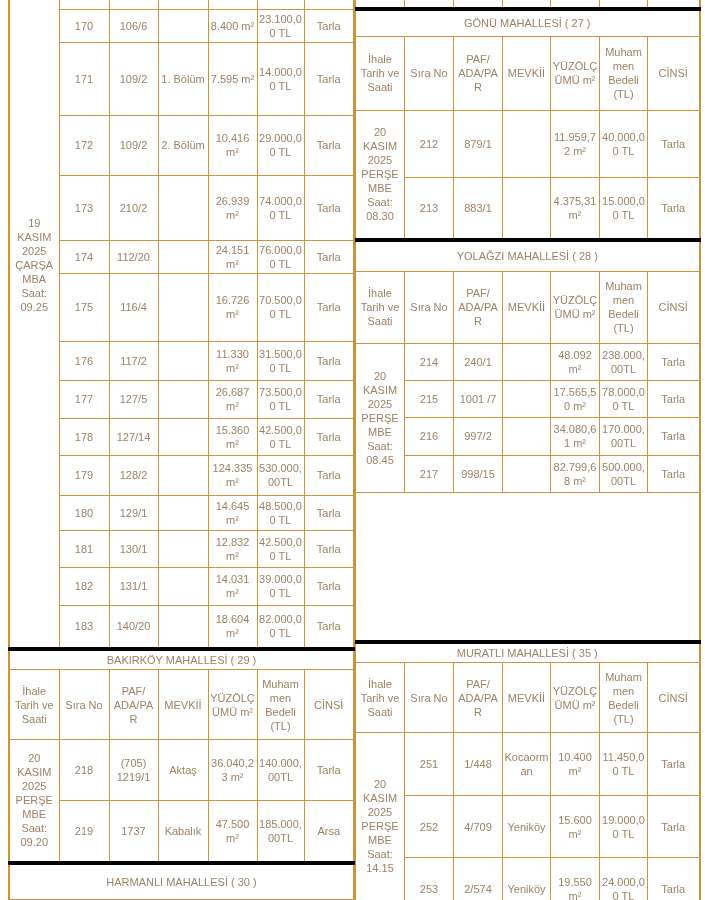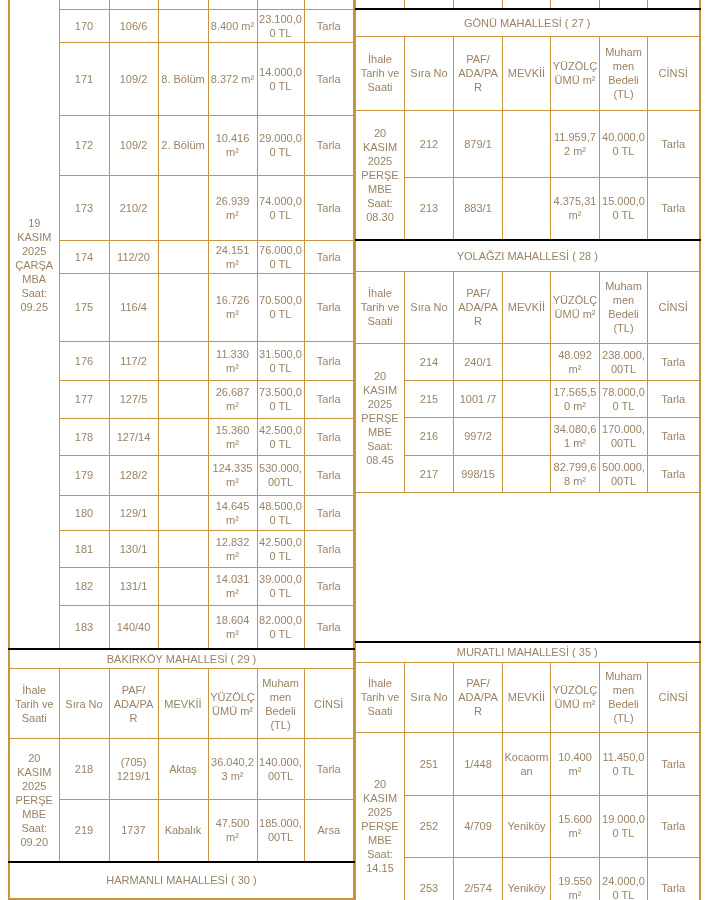--- a/index.html
+++ b/index.html
@@ -14,21 +14,21 @@
   }
   #tL{width:345px;border-left:2px solid #ca943e;border-right:2px solid #ca943e}
   #tR{width:344px;border-right:2px solid #ca943e;border-left:1px solid #ca943e}
   td{
     border:1px solid #ca943e;padding:2px 0;vertical-align:middle;
     overflow-wrap:break-word;word-wrap:break-word;overflow:hidden;
   }
   tr:first-child>td{border-top:none}
   #tL tr:last-child>td{border-bottom:none}
   .pre{white-space:pre-line}
-  .sect>td{border-top:2px solid #000000}
+  .sect>td{border-top:4px solid #000000}
   .sect2>td{border-bottom:2px solid #ca943e}
 </style>
 </head>
 <body>
 
 <div class="wrap">
 
   <table id="tL">
     <colgroup>
         <col style="width:50px">
@@ -59,22 +59,22 @@
           <td>170</td>
           <td>106/6</td>
           <td></td>
           <td>8.400 m²</td>
           <td>23.100,00 TL</td>
           <td>Tarla</td>
         </tr>
     <tr style="height:73px">
           <td>171</td>
           <td>109/2</td>
-          <td>8. Bölüm</td>
-          <td>8.372 m²</td>
+          <td>1. Bölüm</td>
+          <td>7.595 m²</td>
           <td>14.000,00 TL</td>
           <td>Tarla</td>
         </tr>
     <tr style="height:60px">
           <td>172</td>
           <td>109/2</td>
           <td>2. Bölüm</td>
           <td>10.416 m²</td>
           <td>29.000,00 TL</td>
           <td>Tarla</td>
@@ -154,21 +154,21 @@
     <tr style="height:38px">
           <td>182</td>
           <td>131/1</td>
           <td></td>
           <td>14.031 m²</td>
           <td>39.000,00 TL</td>
           <td>Tarla</td>
         </tr>
     <tr style="height:44px">
           <td>183</td>
-          <td>140/40</td>
+          <td>140/20</td>
           <td></td>
           <td>18.604 m²</td>
           <td>82.000,00 TL</td>
           <td>Tarla</td>
         </tr>
     <tr class="sect" style="height:19px">
           <td colspan="7">BAKIRKÖY MAHALLESİ ( 29 )</td>
         </tr>
     <tr style="height:70px">
       <td class="pre">İhale

